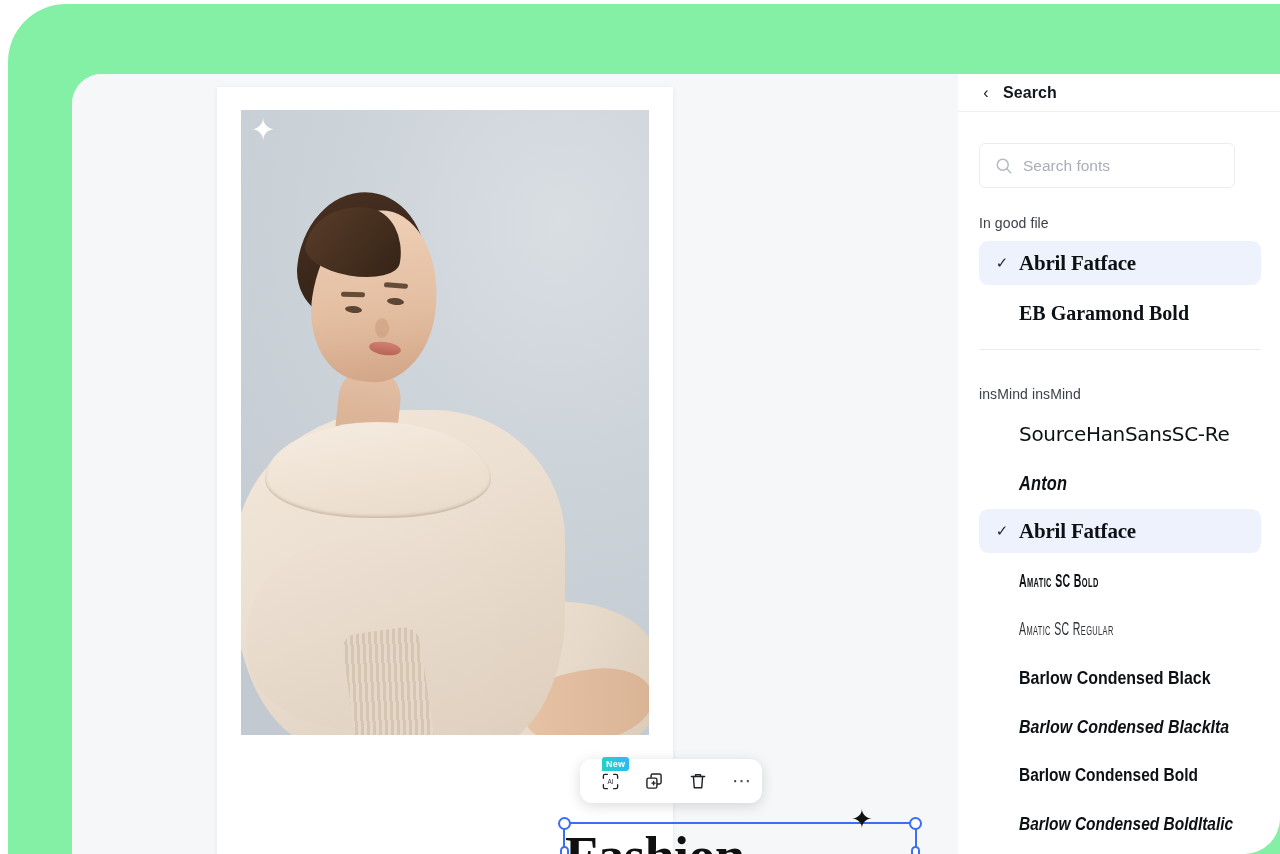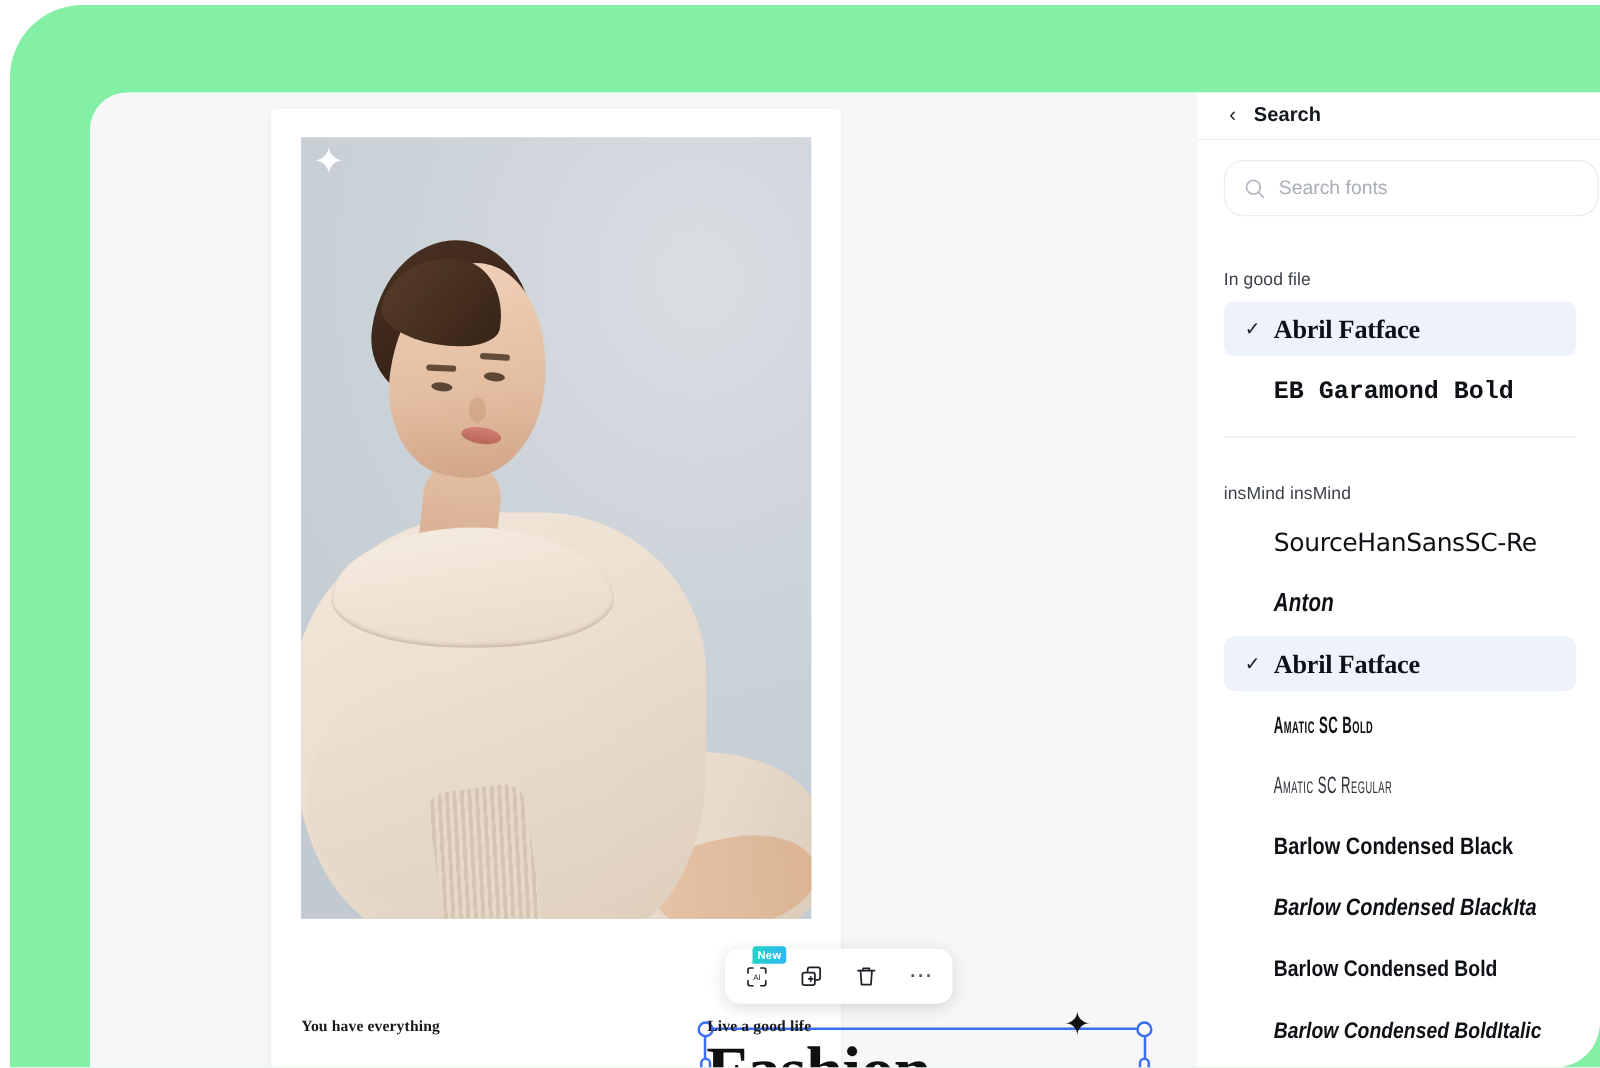--- a/index.html
+++ b/index.html
@@ -220,21 +220,21 @@
     height: 44px;
     padding: 0 10px;
     background: #ffffff;
     border-radius: 12px;
     box-shadow: 0 3px 14px rgba(0,0,0,.14);
     display: flex; align-items: center; gap: 14px;
   }
   .tb-btn {
     position: relative;
     width: 30px; height: 30px;
-    display: flex; align-items: center; justify-content: center;
+    display: flex; align-items: center; justify-content: flex-end;
     color: #1f2228;
     border-radius: 6px;
   }
   .new-badge {
     position: absolute; left: 12px; top: -9px;
     background: linear-gradient(95deg, #22d3c5, #2fb8f5);
     color: #fff;
     font-size: 9px; font-weight: bold;
     line-height: 12px;
     padding: 1px 4px 1px 4px;
@@ -265,24 +265,24 @@
     color: #1b1f26; font-size: 16px; margin-right: 9px;
   }
   .panel-title {
     font-size: 16px; font-weight: bold; color: #12161d;
     letter-spacing: .1px;
   }
 
   .panel-body { position: absolute; left: 0; top: 38px; width: 322px; height: 742px; }
 
   .search-box {
-    position: absolute; left: 21px; top: 16px;
-    width: 300px; height: 45px;
+    position: absolute; left: 21px; top: 31px;
+    width: 256px; height: 45px;
     border: 1px solid #eaecef;
-    border-radius: 16px;
+    border-radius: 6px;
     background: #fff;
     display: flex; align-items: center;
     padding: 0 14px;
   }
   .search-icon { width: 20px; height: 20px; color: #b6bbc3; margin-right: 9px; display:flex; }
   .search-input {
     flex: 1; border: none; outline: none;
     font-family: "Liberation Sans", sans-serif;
     font-size: 15.5px; color: #2b3038; background: transparent;
   }
@@ -311,21 +311,21 @@
   .font-row.selected { background: #eef2fc; }
   .check {
     width: 18px; min-width: 18px; height: 18px; margin-right: 8px;
     color: #1b1f26; font-size: 15px; display: flex; align-items: center; justify-content: center;
   }
   .check.empty { visibility: hidden; }
   .font-name { white-space: nowrap; color: #0d1014; }
 
   
   .f-abril { font-family: Liberation Serif, serif; font-weight: bold; font-size: 21px; letter-spacing: -.2px; }
-  .f-garamond { font-family: Liberation Mono, monospace; font-weight: bold; font-size: 20px; }
+  .f-garamond { font-family: Liberation Serif, serif; font-weight: bold; font-size: 20px; }
   .f-source { font-family: "DejaVu Sans", sans-serif; font-weight: normal; font-size: 20px; letter-spacing: -.3px; }
   .f-anton { font-family: "Liberation Sans", sans-serif; font-weight: bold; font-size: 21px; transform: scaleX(.78); transform-origin: left center; letter-spacing: .2px; }
   .f-amatic-bold { font-family: "Liberation Sans", sans-serif; font-weight: bold; font-size: 17px; transform: scaleX(.62) scaleY(1.12); transform-origin: left center; font-variant: small-caps; letter-spacing: .6px; }
   .f-amatic-reg { font-family: "Liberation Sans", sans-serif; font-weight: normal; font-size: 17px; color:#2c3037; transform: scaleX(.62) scaleY(1.12); transform-origin: left center; font-variant: small-caps; letter-spacing: .6px; }
   .f-barlow-black { font-family: "Liberation Sans", sans-serif; font-weight: bold; font-size: 19px; transform: scaleX(.84); transform-origin: left center; }
   .f-barlow-blacki { font-family: "Liberation Sans", sans-serif; font-weight: bold; font-style: italic; font-size: 19px; transform: scaleX(.84); transform-origin: left center; }
   .f-barlow-bold { font-family: "Liberation Sans", sans-serif; font-weight: bold; font-size: 18px; transform: scaleX(.86); transform-origin: left center; }
   .f-barlow-boldi { font-family: "Liberation Sans", sans-serif; font-weight: bold; font-style: italic; font-size: 18px; transform: scaleX(.86); transform-origin: left center; }
 
   svg { display: block; }
@@ -400,24 +400,20 @@
 
         <div class="sel-box">
           <div class="handle corner tl"></div>
           <div class="handle corner tr"></div>
 
           <div class="handle side ml"></div>
           <div class="handle side mr"></div>
           <div class="sel-star">✦</div>
         </div>
 
-        <div class="caption-row">
-          <span>You have everything</span>
-          <span>Live a good life</span>
-        </div>
 
       </div>
     </div>
 
     <div class="right-panel">
 
       <div class="panel-header">
         <span class="back-chevron">‹</span>
         <span class="panel-title">Search</span>
       </div>

